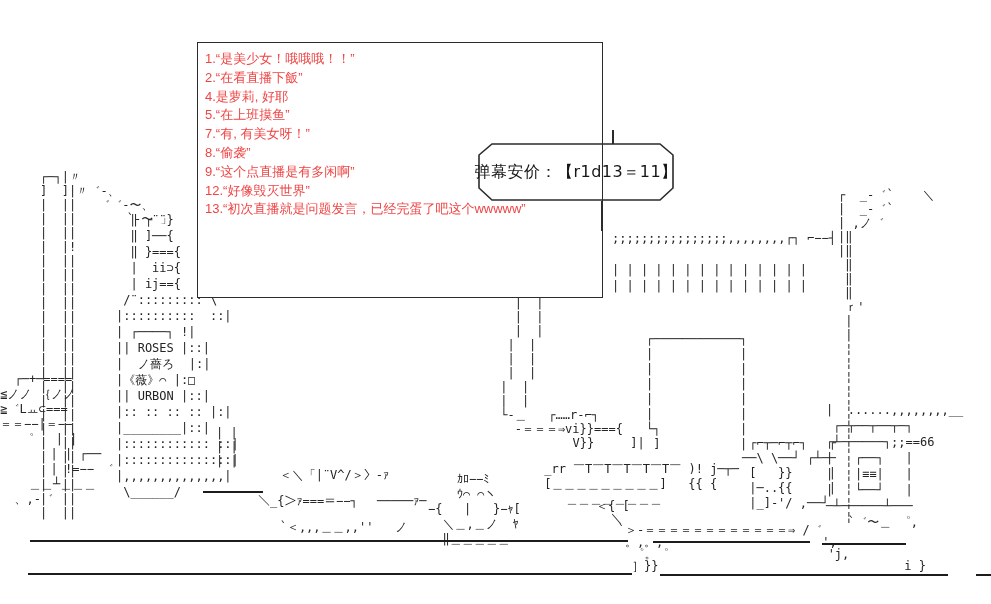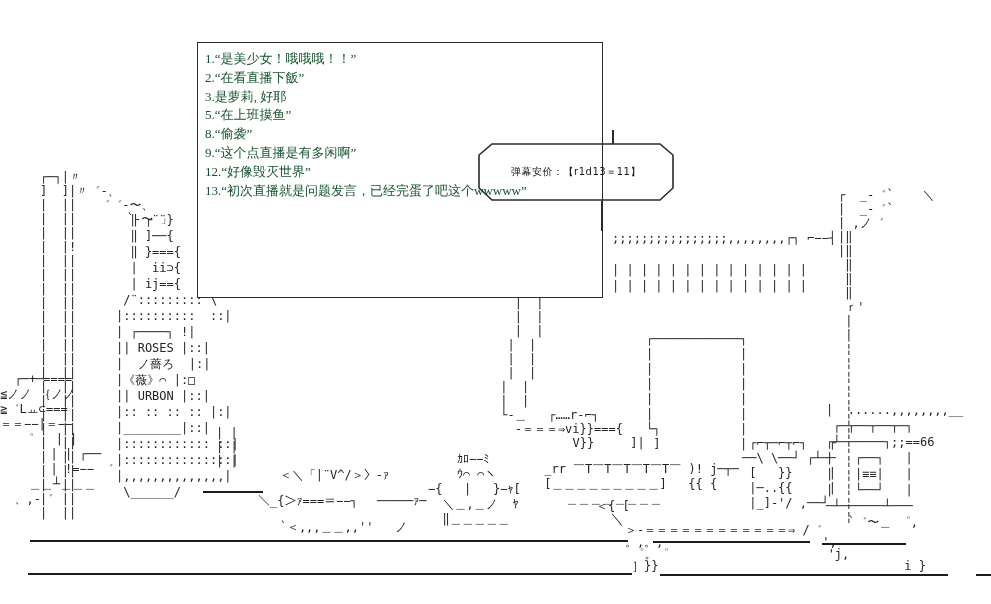--- a/index.html
+++ b/index.html
@@ -14,30 +14,30 @@
     font-size:12px;color:#242424;letter-spacing:0;
   }
   .gseg{position:absolute;background:#1c1c1c;}
   
   .comment-box{
     position:absolute;left:197px;top:42px;width:406px;height:256px;
     border:1.5px solid #2b2b2b;background:#ffffff;
     padding:7px 0 0 7px;box-sizing:border-box;
   }
   .cline{
-    font-family:Liberation Serif, serif;font-size:13px;line-height:18.8px;
-    color:#14532d;white-space:nowrap;
+    font-family:Liberation Sans, sans-serif;font-size:13px;line-height:18.8px;
+    color:#ef4444;white-space:nowrap;
   }
   
   .bubble-wrap{position:absolute;left:478px;top:143px;width:196px;height:58px;}
   .bubble-wrap svg{position:absolute;left:0;top:0;}
   .bubble-label{
     position:absolute;left:0;top:0;width:196px;height:58px;
     display:flex;align-items:center;justify-content:center;
-    font-family:"DejaVu Sans",sans-serif;font-size:10px;color:#161616;
+    font-family:"DejaVu Sans",sans-serif;font-size:16px;color:#161616;
     letter-spacing:0.5px;white-space:nowrap;
   }
   .tick{position:absolute;width:1.6px;background:#2b2b2b;}
   .tick-top{left:612px;top:130px;height:14px;}
   .tick-bottom{left:601px;top:201px;height:30px;}
 </style>
 </head>
 <body>
 
 <div class="stage">
@@ -94,21 +94,21 @@
        | | ┌──
        | !=−− ゛
     ＿＿┴＿＿＿
   、,‐゛</pre>
       <pre class="frag" style="left: 216px; top: 426px; line-height: 14px;">| |
 | |
 | |</pre>
       <pre class="frag" style="left: 258px; top: 462px; line-height: 26px;">   ＜＼「|¨V^/＞〉‐ｧ
 ＼_{＞ｧ===＝−−┐　 ─────ｧ─
    `＜,,,＿＿,,''   ノ</pre>
-      <pre class="frag" style="left: 428px; top: 452px; line-height: 15px;">    ｶﾛ−−ﾐ
+      <pre class="frag" style="left: 428px; top: 472px; line-height: 15px;">    ｶﾛ−−ﾐ
     ｳ⌒ ⌒ヽ
 −{   |   }−ｬ[
   ＼＿,＿ノ  ﾔ
   ‖＿＿＿＿＿</pre>
       <pre class="frag" style="left: 490px; top: 462px; line-height: 15px; margin-left: 47px;"> _rr ￣T￣T￣T￣T￣T￣ )! j─┬─
  [＿＿＿＿＿＿＿＿＿]   {{ {
     ＿＿＿＿＿＿＿＿</pre>
       <pre class="frag" style="left: 493px; top: 296px; line-height: 14px;">   |  |
    |  |
    |  |
@@ -180,22 +180,23 @@
       <div class="gseg" style="left: 653px; top: 541px; width: 157px; height: 1.5px;"></div>
       <div class="gseg" style="left: 822px; top: 543px; width: 84px; height: 1.5px;"></div>
       <div class="gseg" style="left: 28px; top: 573px; width: 604px; height: 2px;"></div>
       <div class="gseg" style="left: 660px; top: 574px; width: 288px; height: 2px;"></div>
       <div class="gseg" style="left: 976px; top: 574px; width: 15px; height: 2px;"></div>
     </div>
 
   <div class="comment-box">
     <div class="cline">1.“是美少女！哦哦哦！！”</div>
     <div class="cline">2.“在看直播下飯”</div>
-    <div class="cline">3.是萝莉, 好耶</div>
+    <div class="cline">4.是萝莉, 好耶</div>
     <div class="cline">5.“在上班摸鱼”</div>
+    <div class="cline">7.“有, 有美女呀！”</div>
     <div class="cline">8.“偷袭”</div>
     <div class="cline">9.“这个点直播是有多闲啊”</div>
     <div class="cline">12.“好像毁灭世界”</div>
     <div class="cline">13.“初次直播就是问题发言，已经完蛋了吧这个wwwww”</div>
   </div>
 
   <div class="tick tick-top"></div>
   <div class="tick tick-bottom"></div>
   <div class="bubble-wrap">
     <svg width="196" height="58" viewBox="0 0 196 58">

